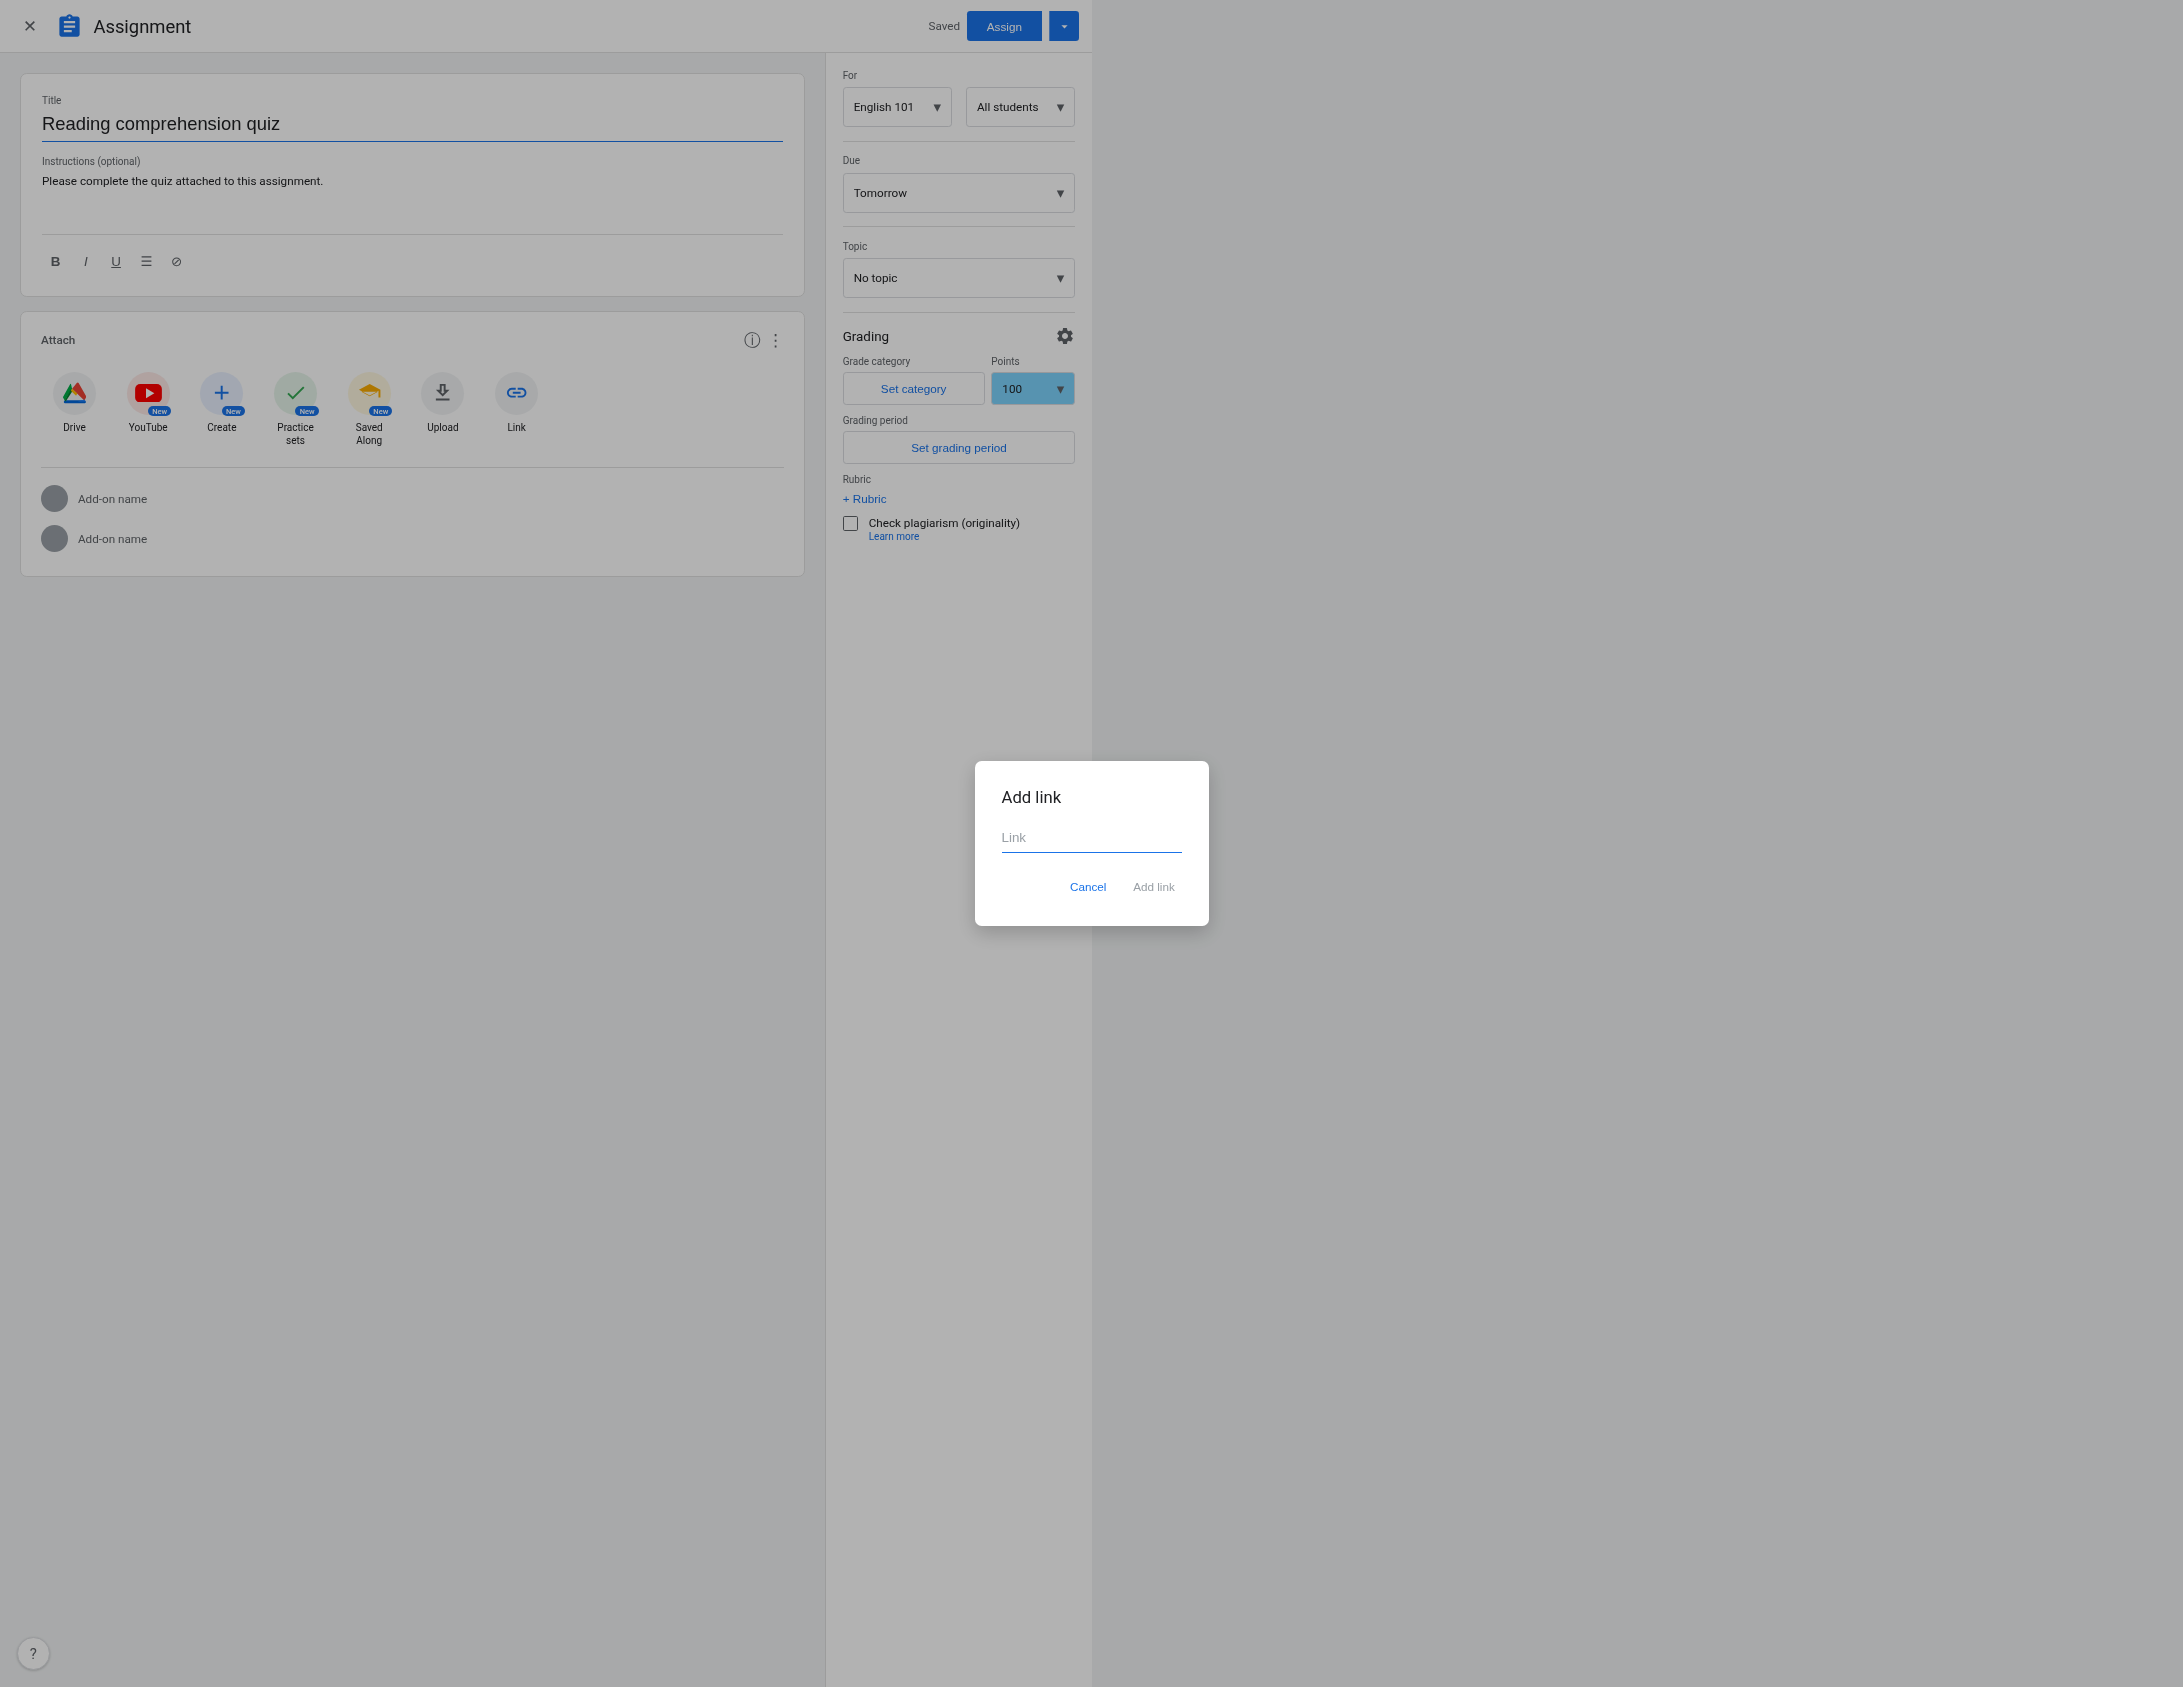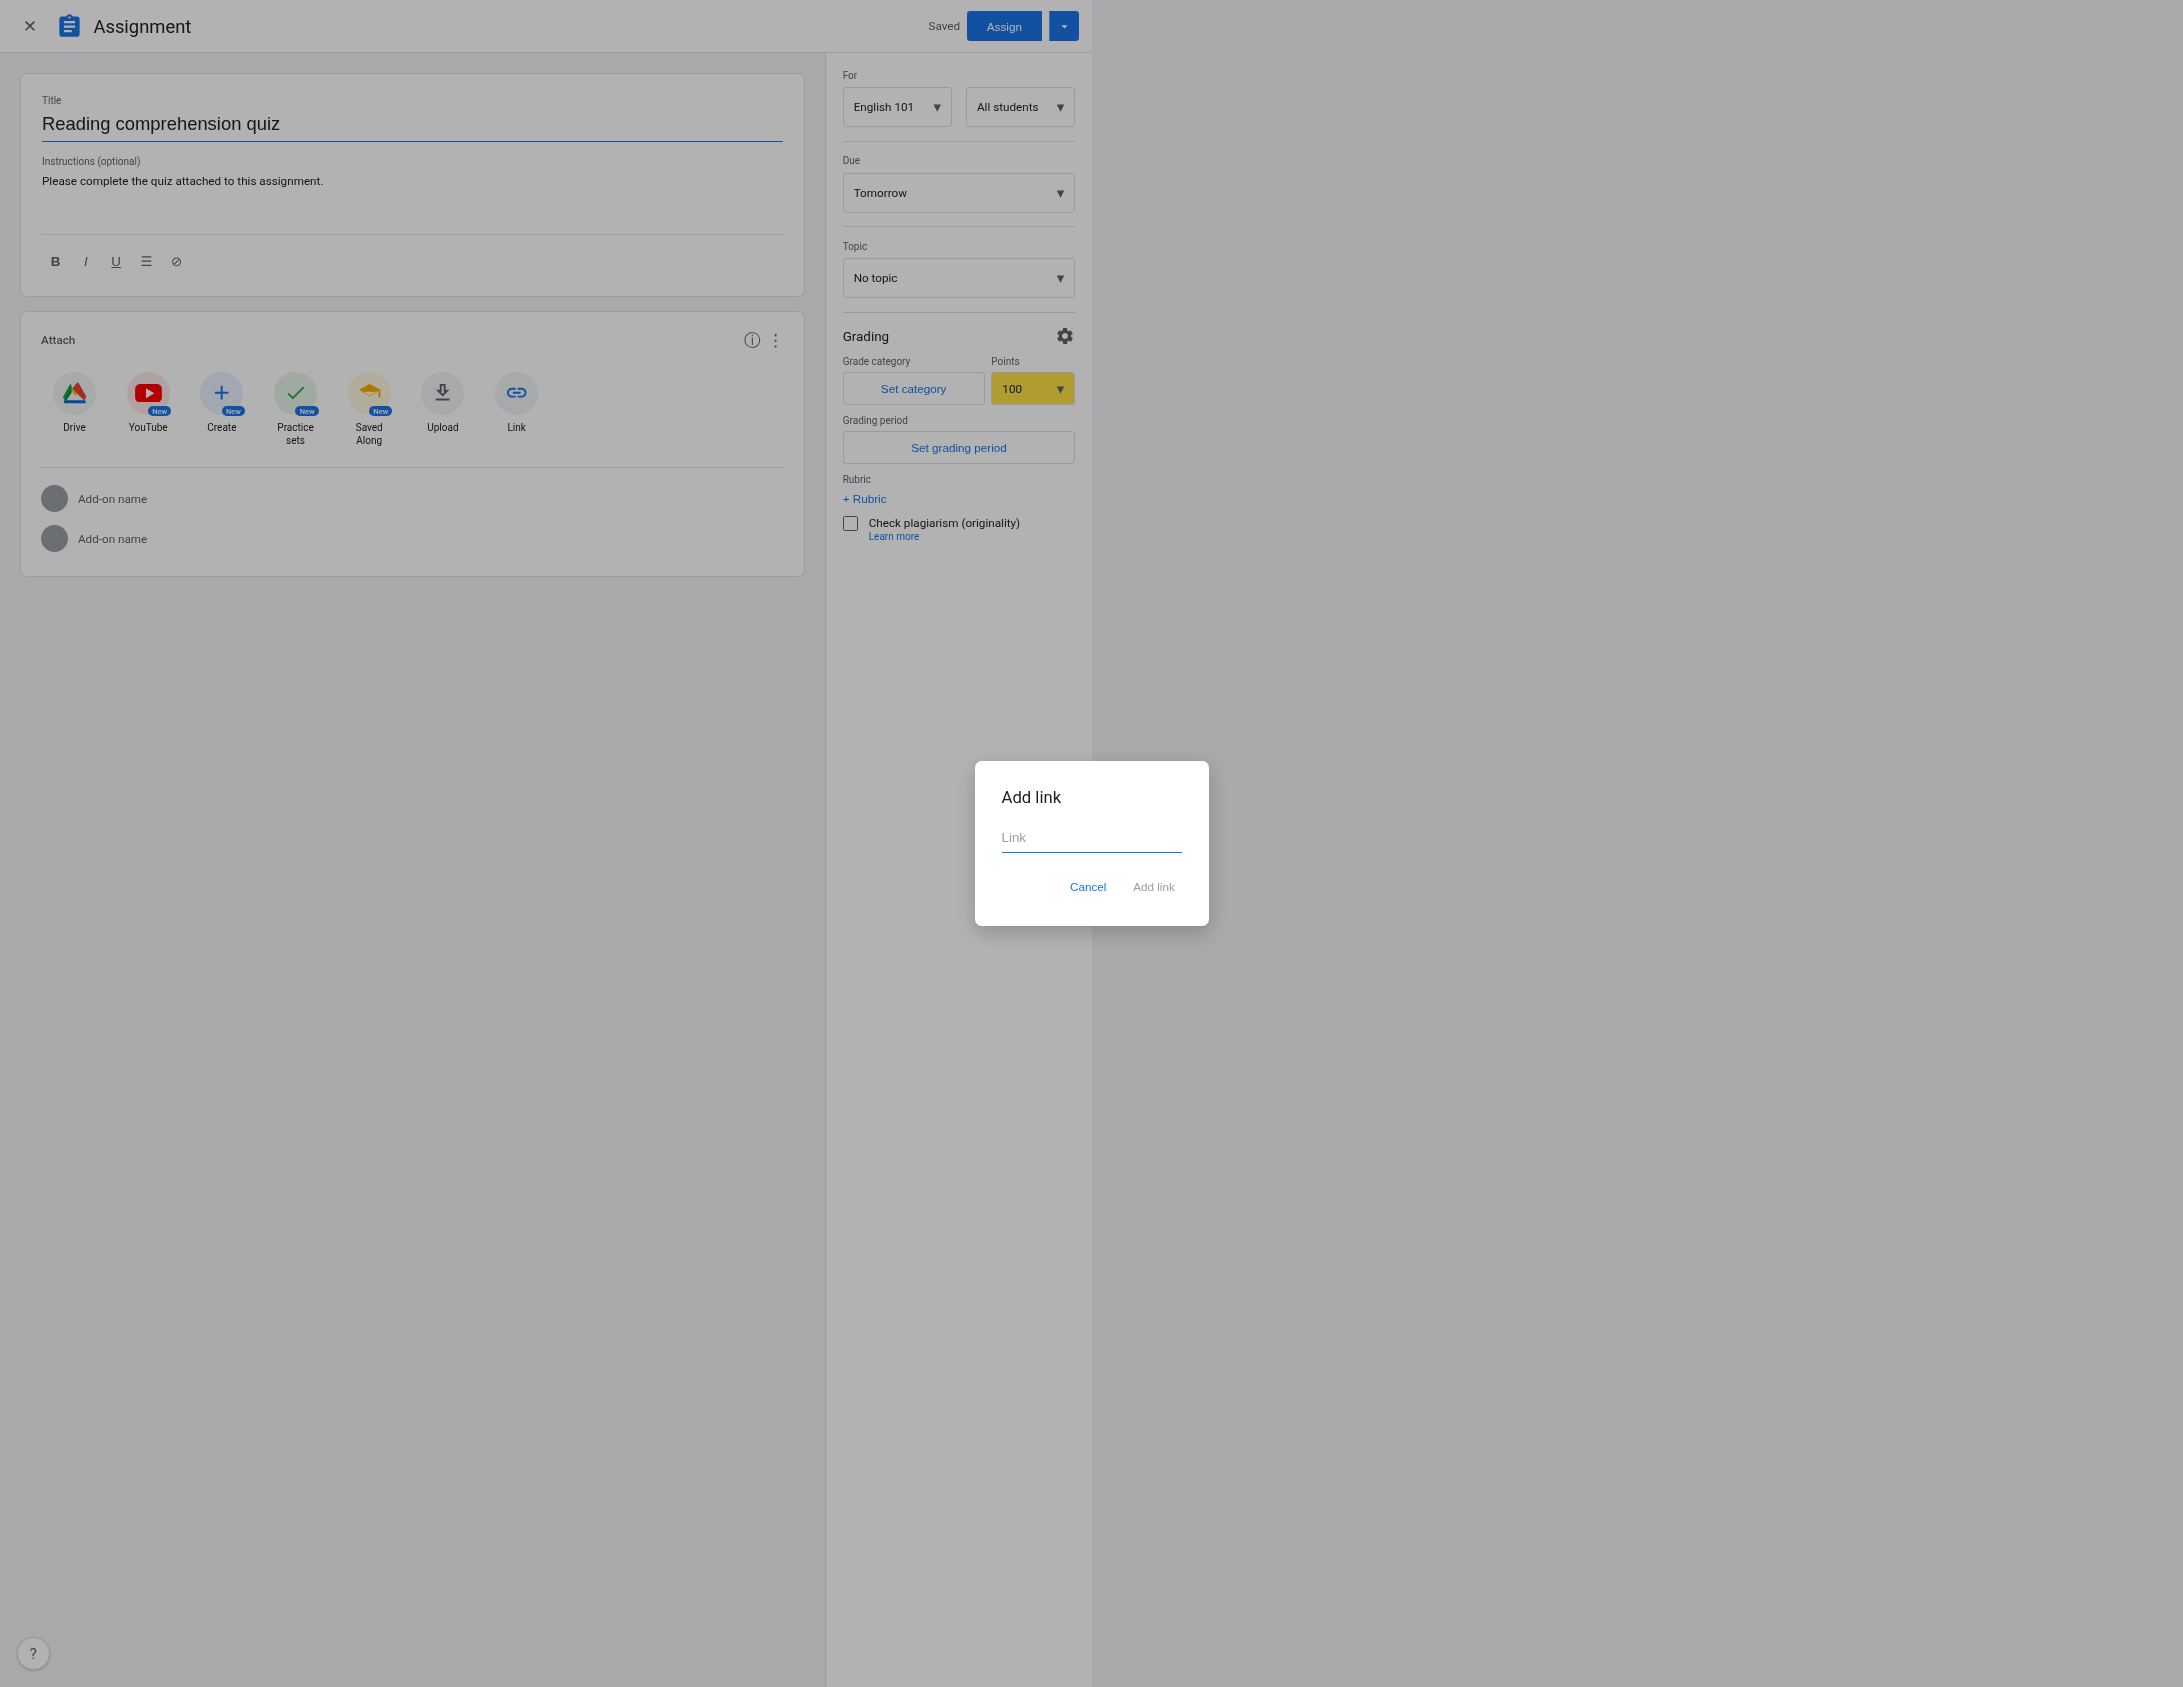--- a/index.html
+++ b/index.html
@@ -331,21 +331,21 @@
       width: 100%;
       text-align: center;
       height: 33px;
     }
     .points-select {
       border: 0.8px solid #dadce0;
       border-radius: 3.3px;
       padding: 6.7px 10px;
       font-size: 11.7px;
       color: #202124;
-      background: #fde047;
+      background: #7dd3fc;
       cursor: pointer;
       display: flex;
       align-items: center;
       justify-content: space-between;
       height: 33px;
       min-width: 84px;
     }
     .grading-period-label {
       font-size: 10px;
       color: #5f6368;

